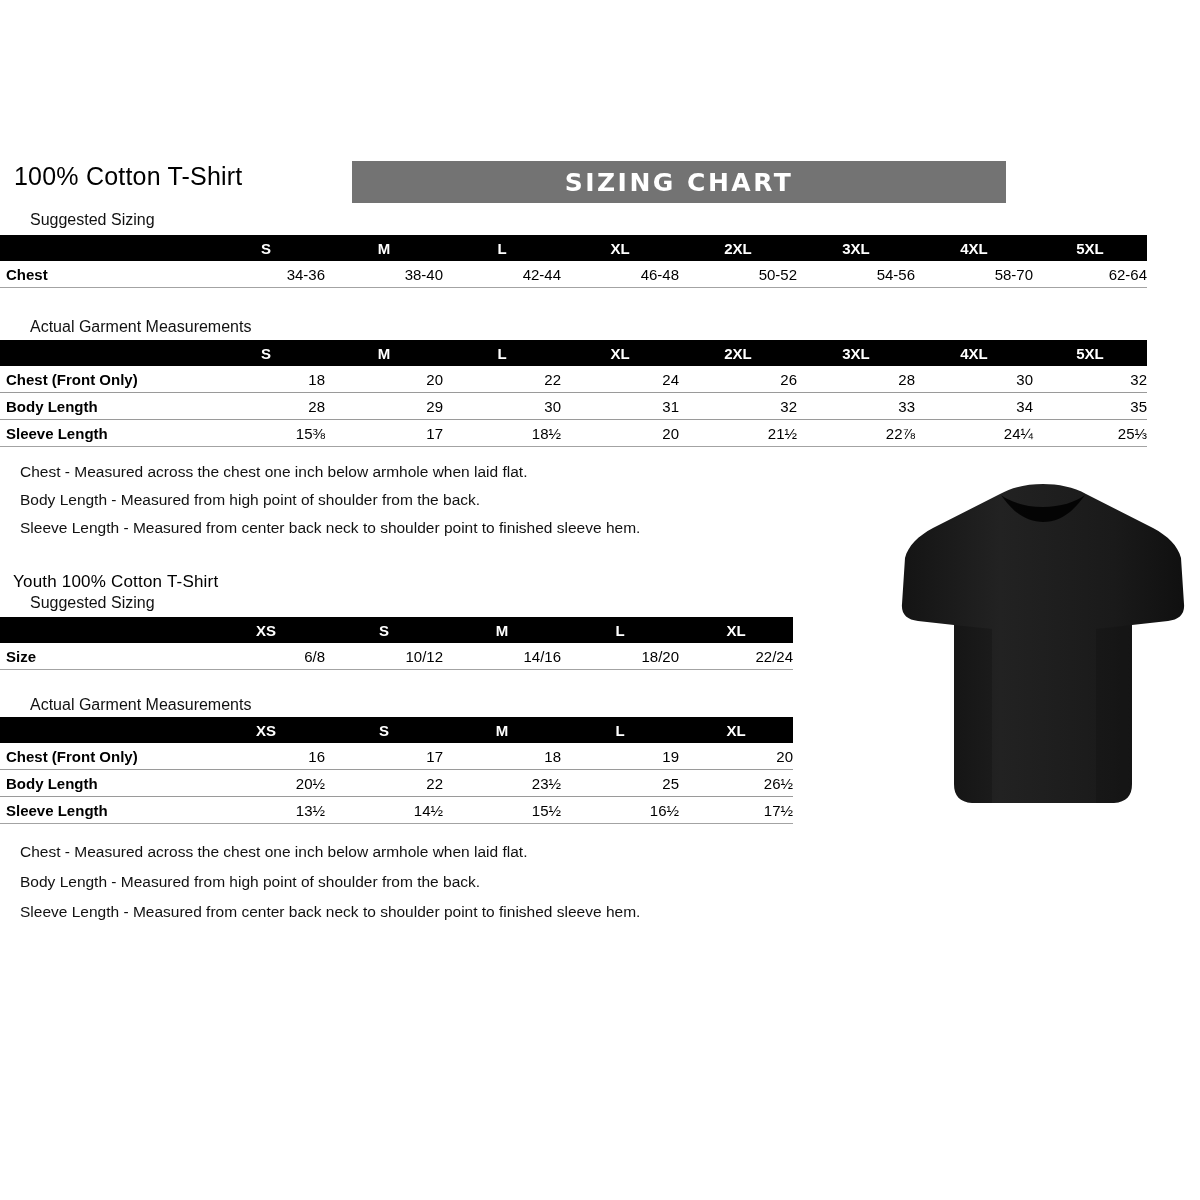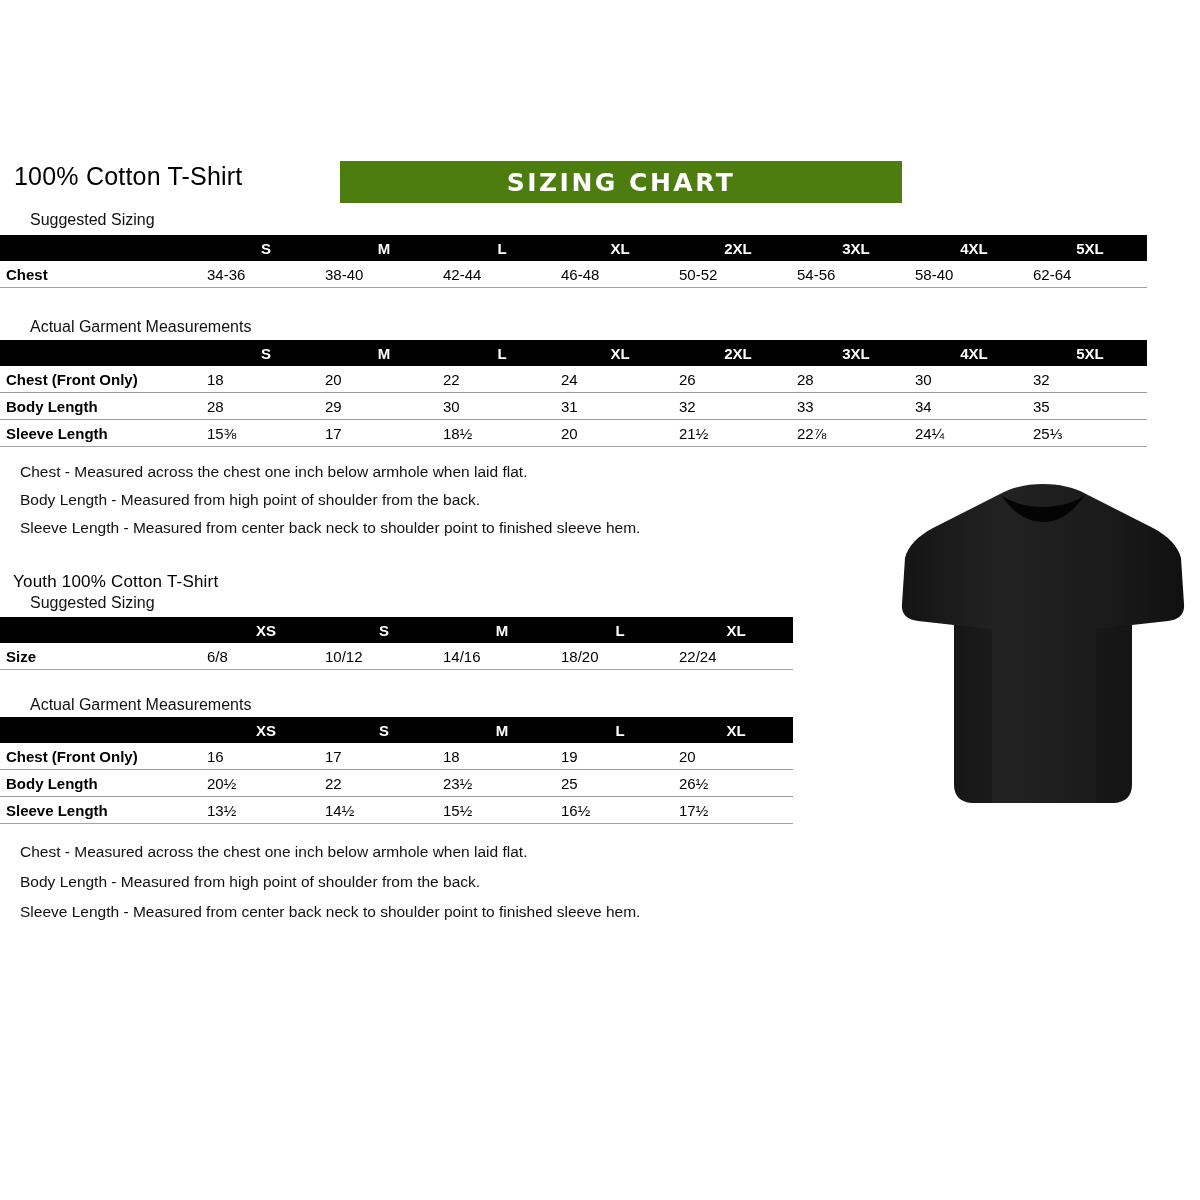--- a/index.html
+++ b/index.html
@@ -28,25 +28,25 @@
     position: absolute;
     left: 14px;
     top: 162px;
     font-size: 25px;
     font-weight: 400;
     letter-spacing: 0.2px;
     white-space: nowrap;
   }
   .sizing-chart-banner {
     position: absolute;
-    left: 340px;
+    left: 352px;
     top: 161px;
-    width: 562px;
+    width: 654px;
     height: 42px;
-    background: #4d7c0f;
+    background: #737373;
   }
   .sizing-chart-banner .txt {
     position: absolute;
     left: 0; right: 0;
     top: 7px;
     text-align: center;
     color: #ffffff;
     font-size: 25px;
     font-weight: bold;
     letter-spacing: 2.5px;
@@ -79,21 +79,21 @@
     color: #ffffff;
     font-weight: bold;
     font-size: 15px;
     text-align: center;
   }
   table.sz thead th.lbl {
     text-align: left;
     padding-left: 6px;
   }
   table.sz tbody td {
-    text-align: left;
+    text-align: right;
     color: #000000;
   }
   table.sz tbody td.lbl {
     text-align: left;
     padding-left: 6px;
     font-weight: bold;
   }
   .rowline td {
     border-bottom: 1px solid #9a9a9a;
   }
@@ -168,21 +168,21 @@
     </thead>
     <tbody>
       <tr class="lastline">
         <td class="lbl">Chest</td>
         <td>34-36</td>
         <td>38-40</td>
         <td>42-44</td>
         <td>46-48</td>
         <td>50-52</td>
         <td>54-56</td>
-        <td>58-40</td>
+        <td>58-70</td>
         <td>62-64</td>
       </tr>
     </tbody>
   </table>
 
   <div class="sub-label" style="left:14px; top:318px;">Actual Garment Measurements</div>
 
   <table class="sz" style="left:0px; top:340px; width:1147px;">
     <colgroup>
       <col style="width:207px">

